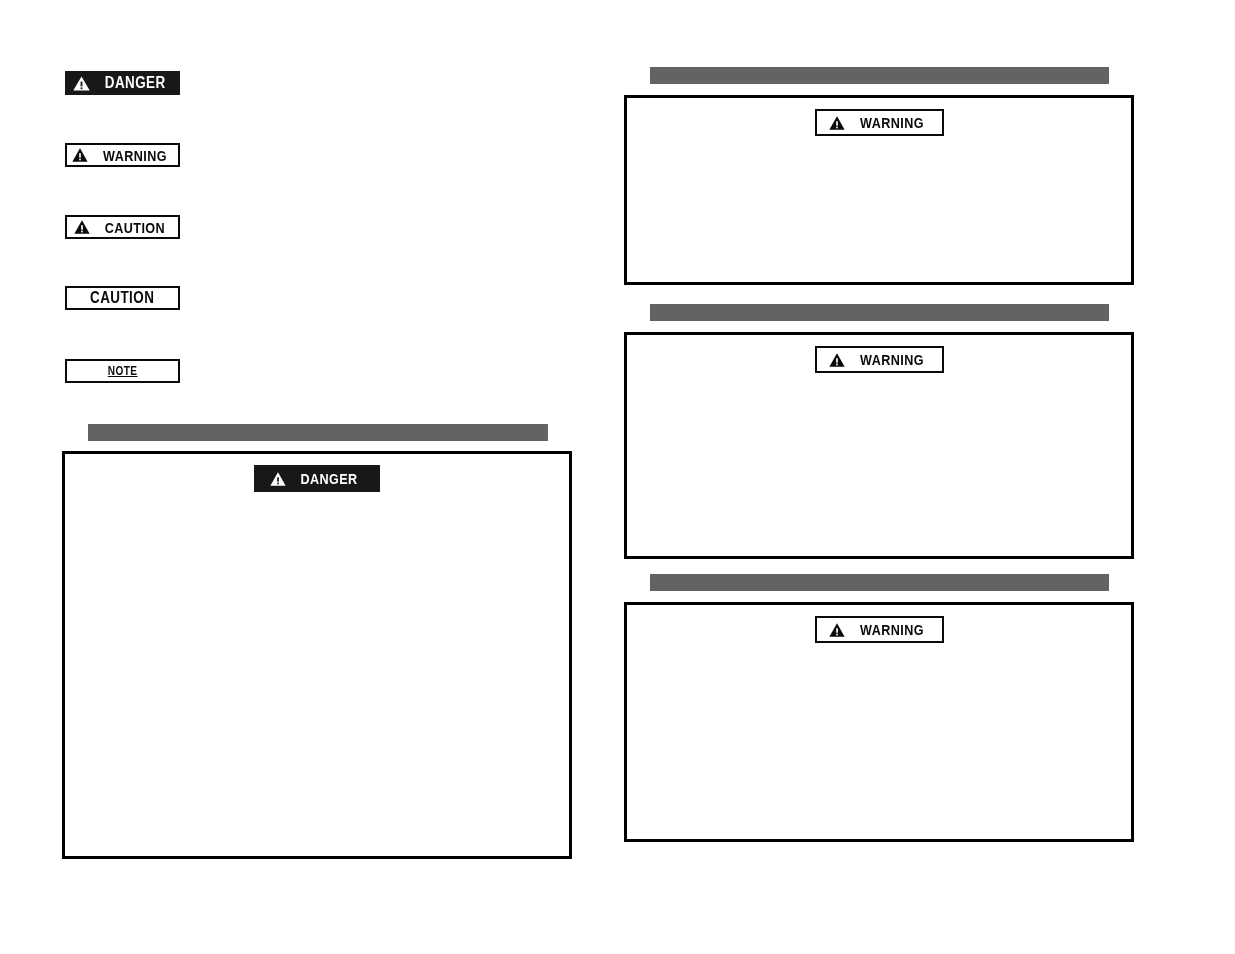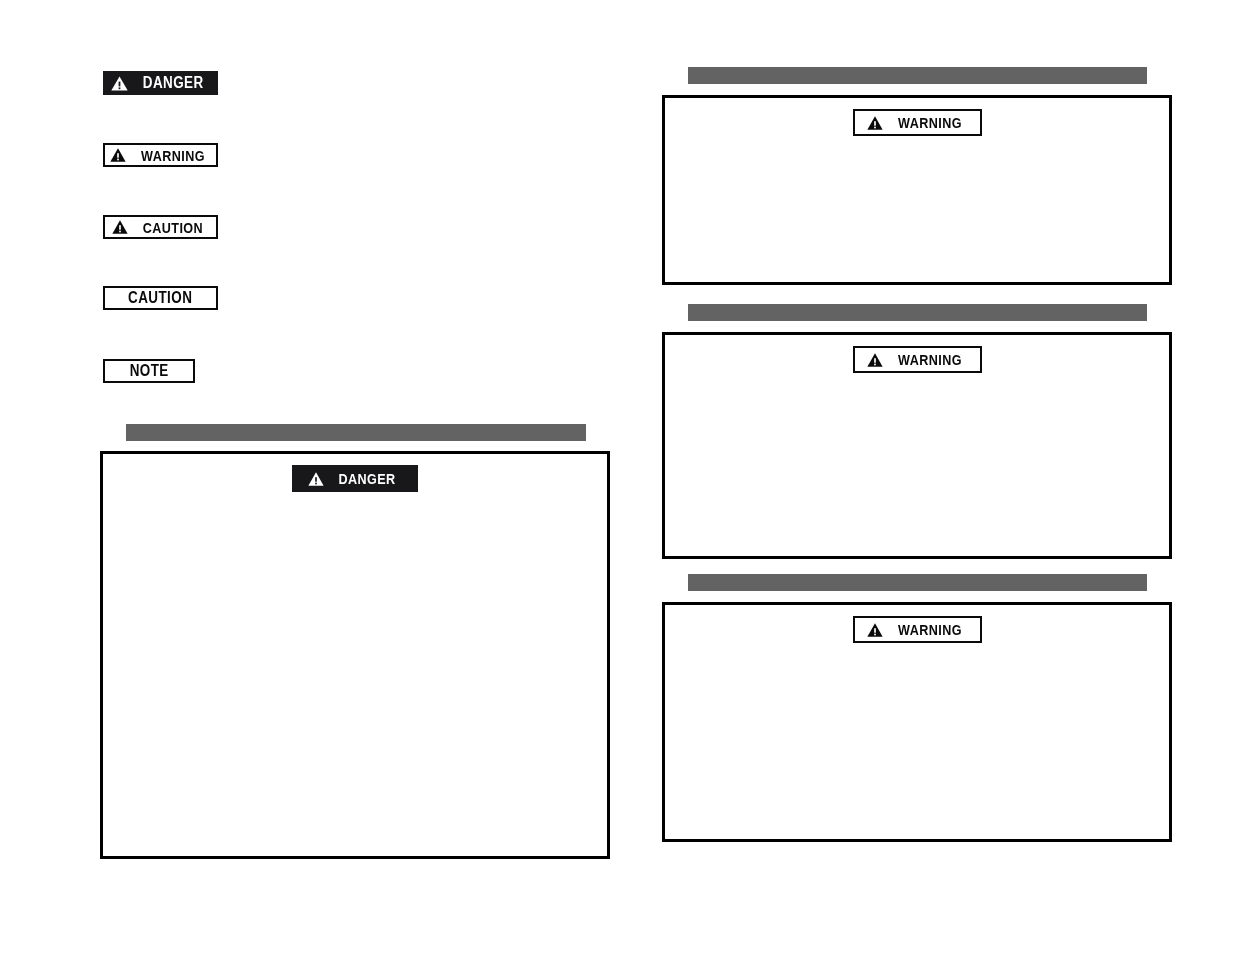--- a/index.html
+++ b/index.html
@@ -11,21 +11,20 @@
     width: 1235px;
     height: 954px;
     position: relative;
     font-family: "Liberation Sans", sans-serif;
     overflow: hidden;
   }
 
   .page {
     position: absolute;
     inset: 0;
-    margin-left: 38px;
   }
 
   
   .signal-label {
     position: absolute;
     box-sizing: border-box;
     display: flex;
     align-items: center;
     justify-content: center;
     gap: 9px;
@@ -146,21 +145,21 @@
         <rect x="7.6" y="11.4" width="1.8" height="1.8" fill="#ffffff"></rect>
       </svg>
     </span>
     <span class="signal-text">CAUTION</span>
   </div>
 
   <div class="signal-label light" style="left:65px; top:286px; width:115px; height:24px; font-size:16px;">
     <span class="signal-text">CAUTION</span>
   </div>
 
-  <div class="signal-label light" style="left:65px; top:359px; width:92px; height:24px; font-size:16px;">
+  <div class="signal-label light" style="left:65px; top:359px; width:115px; height:24px; font-size:12px;text-decoration:underline;">
     <span class="signal-text">NOTE</span>
   </div>
 
   <div class="gray-bar" style="left:88px; top:424px; width:460px; height:17px;">
     <span></span>
   </div>
 
   <div class="content-box" style="left:62px; top:451px; width:510px; height:408px;">
     <div class="box-label-slot" style="top:11px;">
       <span class="inline-label dark" style="padding:4px 14px; font-size:15px;">

